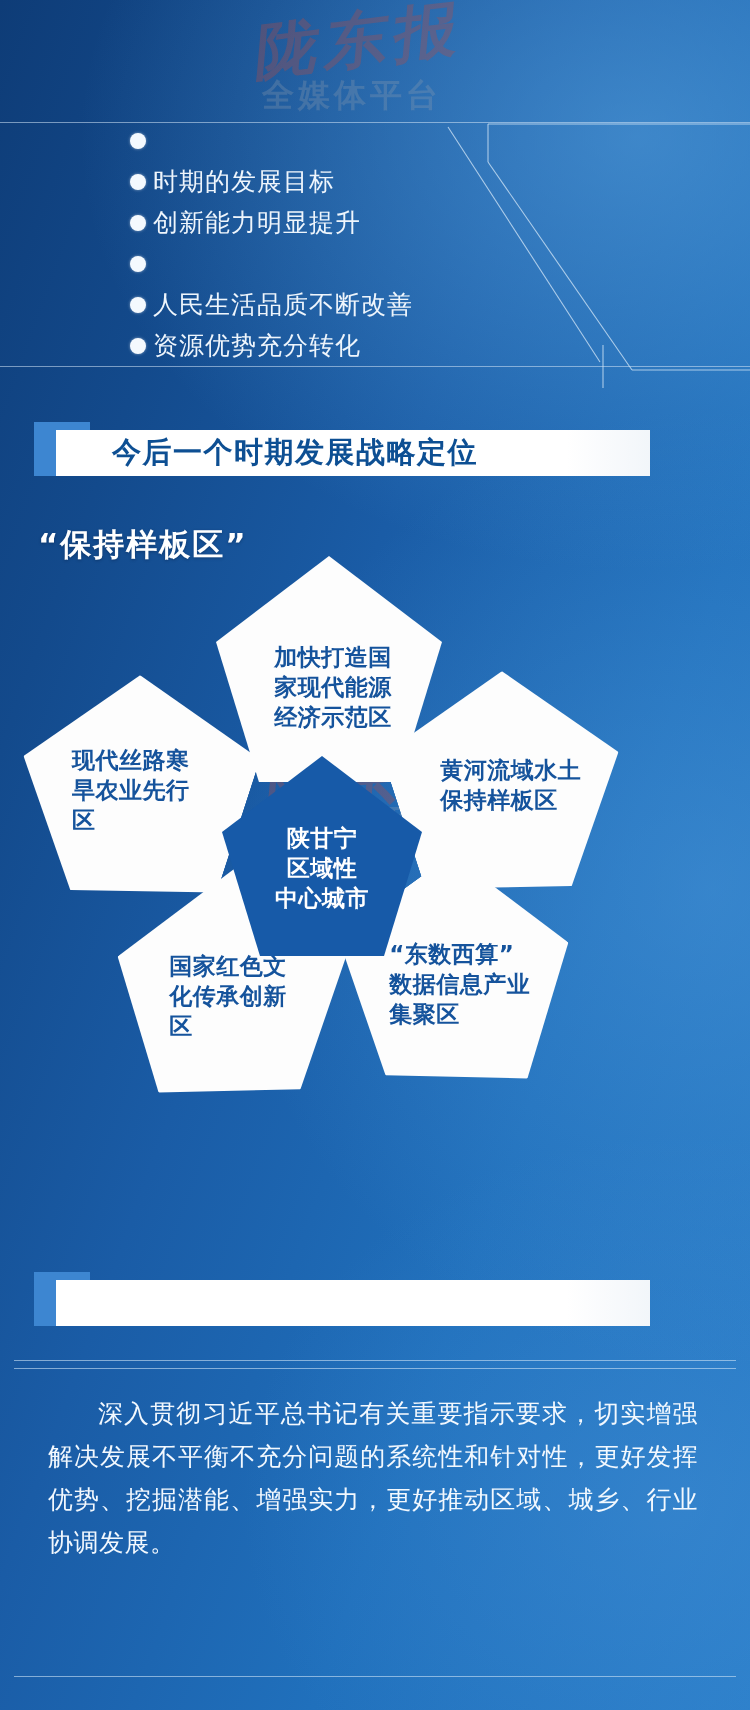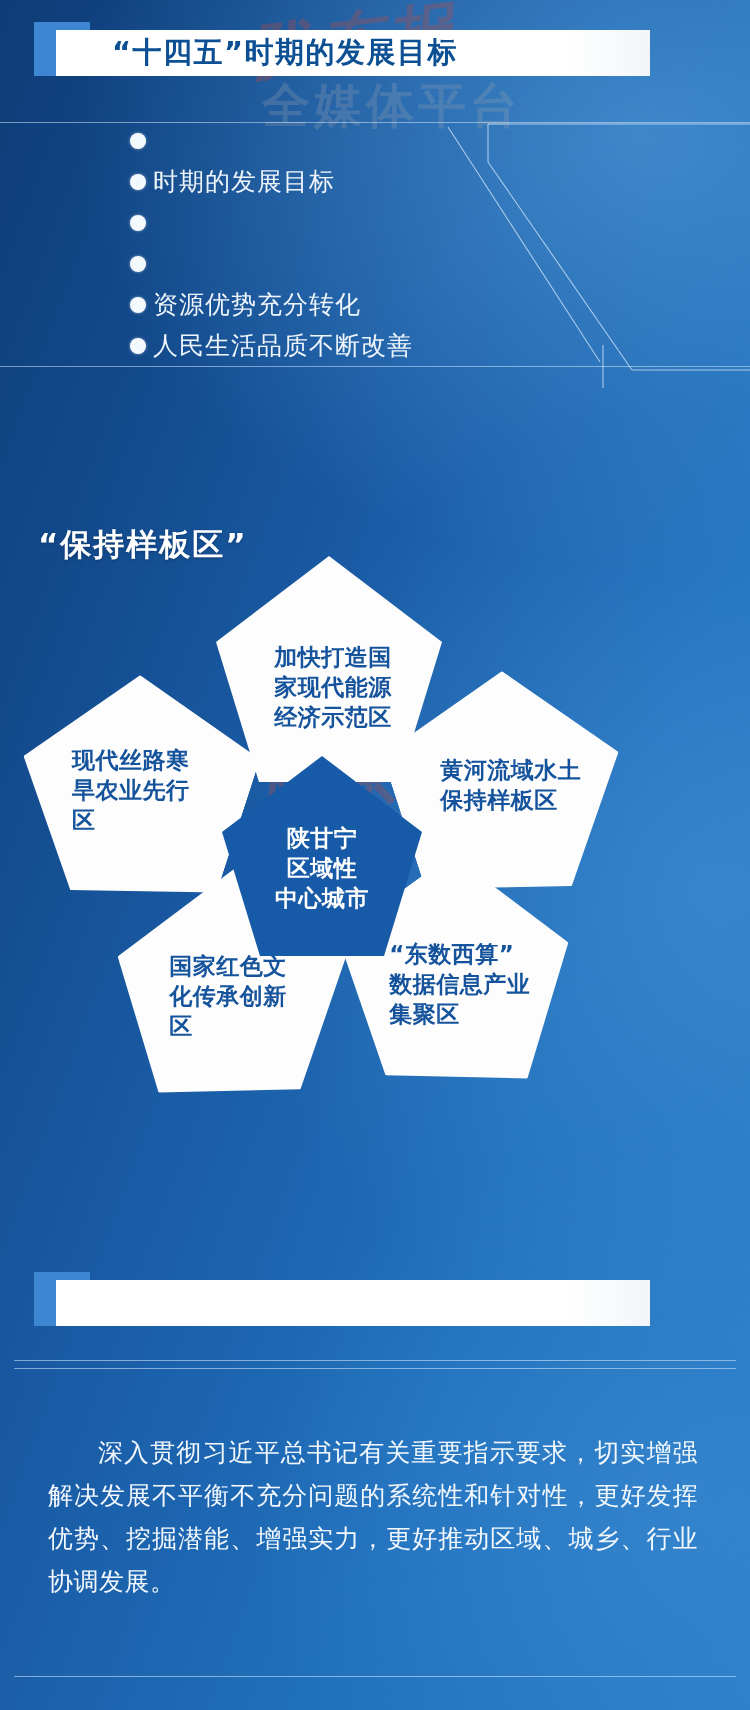--- a/index.html
+++ b/index.html
@@ -22,21 +22,21 @@
 
   
   .wm { position:absolute; pointer-events:none; user-select:none; }
   .wm-red {
     font-size:62px; font-weight:700; color:rgba(196,72,60,0.30);
     font-family:"DejaVu Serif","Liberation Serif",serif;
     transform:skewX(-12deg) rotate(-7deg); letter-spacing:6px;
     white-space:nowrap;
   }
   .wm-grey {
-    font-size:48px; font-weight:700; color:rgba(150,160,175,0.28);
+    font-size:32px; font-weight:700; color:rgba(150,160,175,0.28);
     letter-spacing:4px; white-space:nowrap;
   }
   .wm1 { left:258px; top:-2px; }
   .wm2 { left:262px; top:74px; }
   .wm3 { left:268px; top:740px; }
   .wm4 { left:270px; top:800px; }
 
   
   .hdr { position:absolute; left:0; width:750px; height:62px; }
   .hdr .sq {
@@ -118,38 +118,32 @@
 
   
   .para-rules { position:absolute; left:14px; width:722px; }
   .para-rules .r { position:absolute; left:0; width:722px; height:1px;
                    background:rgba(205,226,245,0.60); }
   .para {
     position:absolute; left:48px; top:1392px; width:650px;
     color:#f2f8fe; font-size:25px; line-height:1.72;
     letter-spacing:0.5px; text-align:justify; text-indent:2em;
     font-family:"DejaVu Sans","Liberation Sans",sans-serif;
-    margin-top:39px;
   }
 </style>
 </head>
 <body>
 
 <div id="stage">
 
   <div class="wm wm-red wm1">陇东报</div>
   <div class="wm wm-grey wm2">全媒体平台</div>
   <div class="wm wm-red wm3">陇东报</div>
   <div class="wm wm-grey wm4">全媒体平台</div>
 
-  <div class="hdr" style="top:22px;">
-    <div class="sq"></div>
-    <div class="bar"></div>
-    <div class="txt">“十四五”时期的发展目标</div>
-  </div>
 
   <div class="rule" style="left:0;   top:122px; width:750px;"></div>
   <div class="rule" style="left:0;   top:366px; width:750px;"></div>
 
   <svg class="deco" style="left:400px; top:100px;" width="350" height="290" viewBox="0 0 350 290">
     <g fill="none" stroke="rgba(214,232,248,0.75)" stroke-width="1.1">
       <path d="M 48,27 L 200,262"></path>
       <path d="M 88,62 L 232,270"></path>
       <path d="M 88,24 L 350,24"></path>
       <path d="M 88,24 L 88,62"></path>
@@ -161,34 +155,40 @@
   <div class="goals">
     <div class="goal">
       <span class="dot"></span>
     </div>
     <div class="goal">
       <span class="dot"></span>
       <span>时期的发展目标</span>
     </div>
     <div class="goal">
       <span class="dot"></span>
-    </div>
-    <div class="goal">
-      <span class="dot"></span>
+      <span>创新能力明显提升</span>
+    </div>
+    <div class="goal">
+      <span class="dot"></span>
+    </div>
+    <div class="goal">
+      <span class="dot"></span>
+      <span>人民生活品质不断改善</span>
     </div>
     <div class="goal">
       <span class="dot"></span>
       <span>资源优势充分转化</span>
     </div>
-    <div class="goal">
-      <span class="dot"></span>
-      <span>人民生活品质不断改善</span>
-    </div>
-  </div>
-
+  </div>
+
+  <div class="hdr" style="top:422px;">
+    <div class="sq"></div>
+    <div class="bar"></div>
+    <div class="txt">今后一个时期发展战略定位</div>
+  </div>
 
   <div class="penta-label">“保持样板区”</div>
 
   <div class="cluster">
 
     <div class="pent" id="pent-top">
       <span class="lbl inner">加快打造国
 家现代能源
 经济示范区</span>
     </div>

